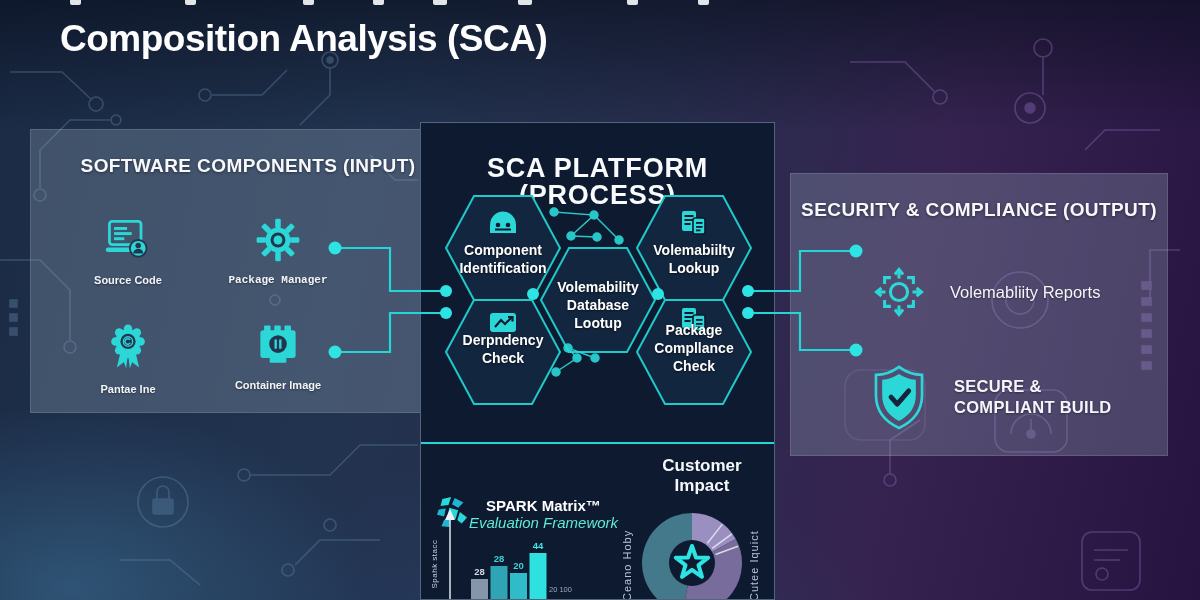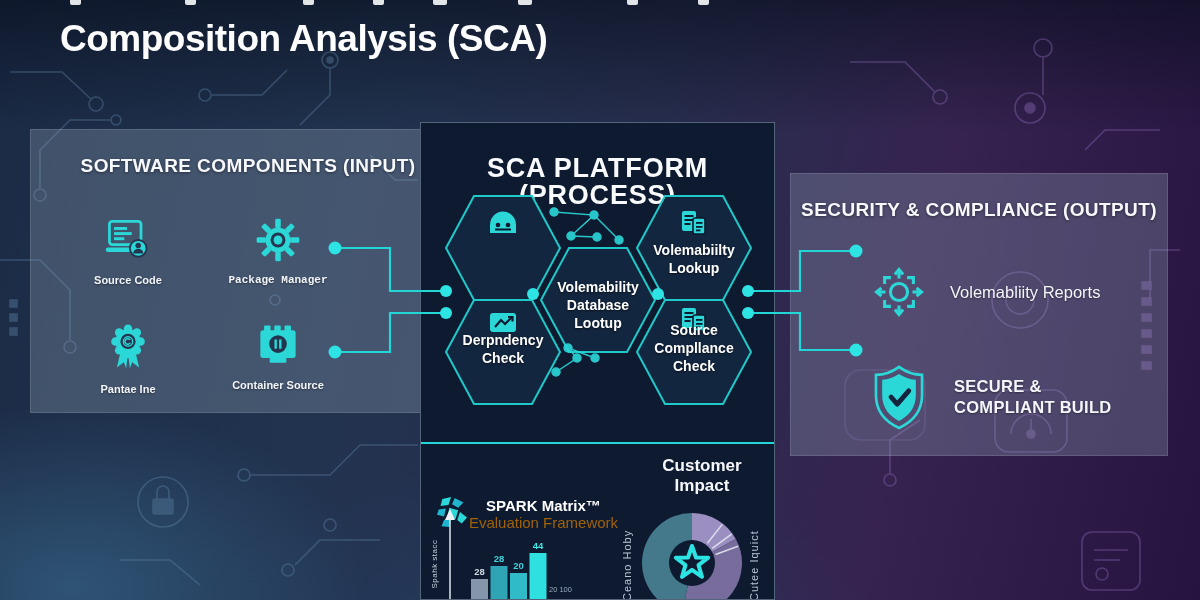--- a/index.html
+++ b/index.html
@@ -36,21 +36,21 @@
     position:absolute;left:420px;top:122px;width:355px;height:478px;
     background:#0d1a30;border:1px solid rgba(170,190,215,0.45);box-sizing:border-box;overflow:hidden;
   }
   .center-title{margin-top:32px;text-align:center;font-size:27px;font-weight:800;letter-spacing:.8px;line-height:27px;color:#f8fafc;}
   .hex-svg{position:absolute;left:0;top:58px;}
   .hex-label{position:absolute;width:120px;text-align:center;font-size:14px;font-weight:600;line-height:18px;color:#fff;text-shadow:0 1px 2px rgba(0,0,0,.55);}
   .divider{position:absolute;left:0;right:0;top:319px;height:2px;background:#25d6d6;}
   .spark-head{position:absolute;left:4px;top:326px;width:205px;display:flex;align-items:flex-start;justify-content:center;gap:2px;margin-top:48px;}
   .spark-text{text-align:center;}
   .spark-title{font-size:15px;font-weight:700;color:#fff;white-space:nowrap;}
-  .spark-subtitle{font-size:15px;font-weight:500;color:#a16207;white-space:nowrap;}
+  .spark-subtitle{font-size:15px;font-weight:500;color:#5eead4;white-space:nowrap;font-style:italic;}
   .ci-title{position:absolute;left:216px;top:333px;width:130px;text-align:center;font-size:17px;font-weight:700;line-height:20px;color:#f5f7fa;}
   .v-label{position:absolute;writing-mode:vertical-rl;transform:rotate(180deg);font-size:11px;letter-spacing:1px;color:#b8c4d4;white-space:nowrap;}
   .overlay{position:absolute;inset:0;pointer-events:none;}
 </style>
 </head>
 <body>
 
 <div class="stage">
 
   <svg class="deco" width="1200" height="600" viewBox="0 0 1200 600">
@@ -188,21 +188,21 @@
       <svg width="52" height="52" viewBox="0 0 56 56">
         <rect x="13" y="7" width="7" height="6" rx="1" fill="#2bd7d7"></rect>
         <rect x="24" y="7" width="7" height="6" rx="1" fill="#2bd7d7"></rect>
         <rect x="35" y="7" width="7" height="6" rx="1" fill="#2bd7d7"></rect>
         <rect x="9" y="12" width="38" height="30" rx="3" fill="#2bd7d7"></rect>
         <rect x="19" y="42" width="18" height="5" rx="1" fill="#2bd7d7"></rect>
         <circle cx="28" cy="27" r="9.5" fill="#24364f"></circle>
         <rect x="24.2" y="22" width="2.6" height="10" fill="#2bd7d7"></rect>
         <rect x="29.2" y="22" width="2.6" height="10" fill="#2bd7d7"></rect>
       </svg>
-      <div class="item-label">Container Source</div>
+      <div class="item-label">Container Image</div>
     </div>
   </div>
 
   <div class="panel" style="left:790px;top:129px;width:378px;height:283px;margin-top:44px;">
     <div class="panel-header">SECURITY &amp; COMPLIANCE (OUTPUT)</div>
 
     <div class="out-row" style="left:82px;top:92px;">
       <svg width="54" height="54" viewBox="0 0 60 60">
         <g stroke="#2bd7d7" stroke-width="3.4" fill="none">
           <circle cx="30" cy="30" r="9.5"></circle>
@@ -299,35 +299,39 @@
         <rect x="263.5" y="131" width="9" height="2" fill="#0d1a30"></rect>
         <rect x="263.5" y="135" width="9" height="2" fill="#0d1a30"></rect>
         <rect x="263.5" y="139" width="6" height="2" fill="#0d1a30"></rect>
         <rect x="272" y="134" width="12" height="16" rx="2" fill="#2bd7d7" stroke="#0d1a30" stroke-width="1.6"></rect>
         <rect x="275" y="138" width="6.5" height="1.8" fill="#0d1a30"></rect>
         <rect x="275" y="142" width="6.5" height="1.8" fill="#0d1a30"></rect>
         <rect x="275" y="145.5" width="4.5" height="1.8" fill="#0d1a30"></rect>
       </g>
     </svg>
 
+    <div class="hex-label" style="left:22px;top:118px;">
+      <div>Component</div>
+      <div>Identification</div>
+    </div>
     <div class="hex-label" style="left:213px;top:118px;">
       <div>Volemabiilty</div>
       <div>Lookup</div>
     </div>
     <div class="hex-label" style="left:117px;top:155px;">
       <div>Volemability</div>
       <div>Database</div>
       <div>Lootup</div>
     </div>
     <div class="hex-label" style="left:22px;top:208px;">
       <div>Derpndency</div>
       <div>Check</div>
     </div>
     <div class="hex-label" style="left:213px;top:198px;">
-      <div>Source</div>
+      <div>Package</div>
       <div>Compllance</div>
       <div>Check</div>
     </div>
 
     <div class="divider"></div>
 
     <div class="spark-head">
       <svg width="30" height="32" viewBox="0 0 34 36">
         <polygon points="6,2 16,0 13,9 4,10" fill="#2bd7d7"></polygon>
         <polygon points="20,1 30,6 24,12 17,8" fill="#21b6cf"></polygon>

